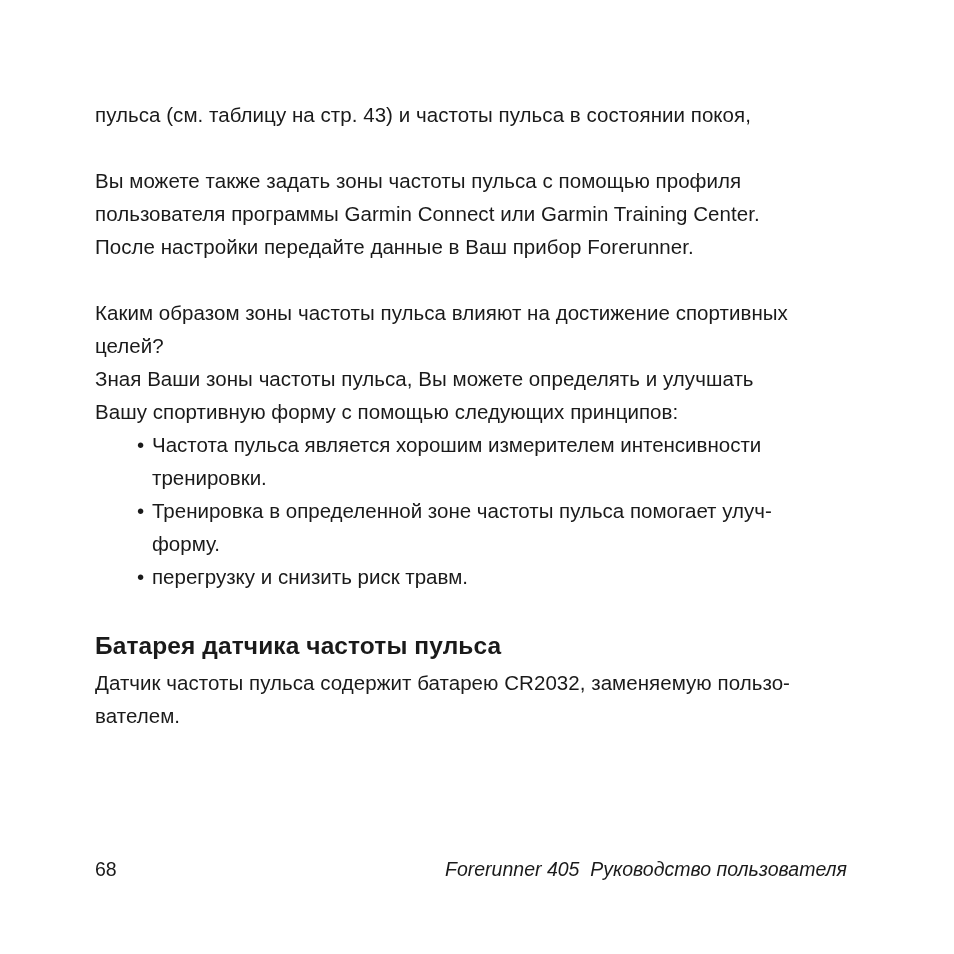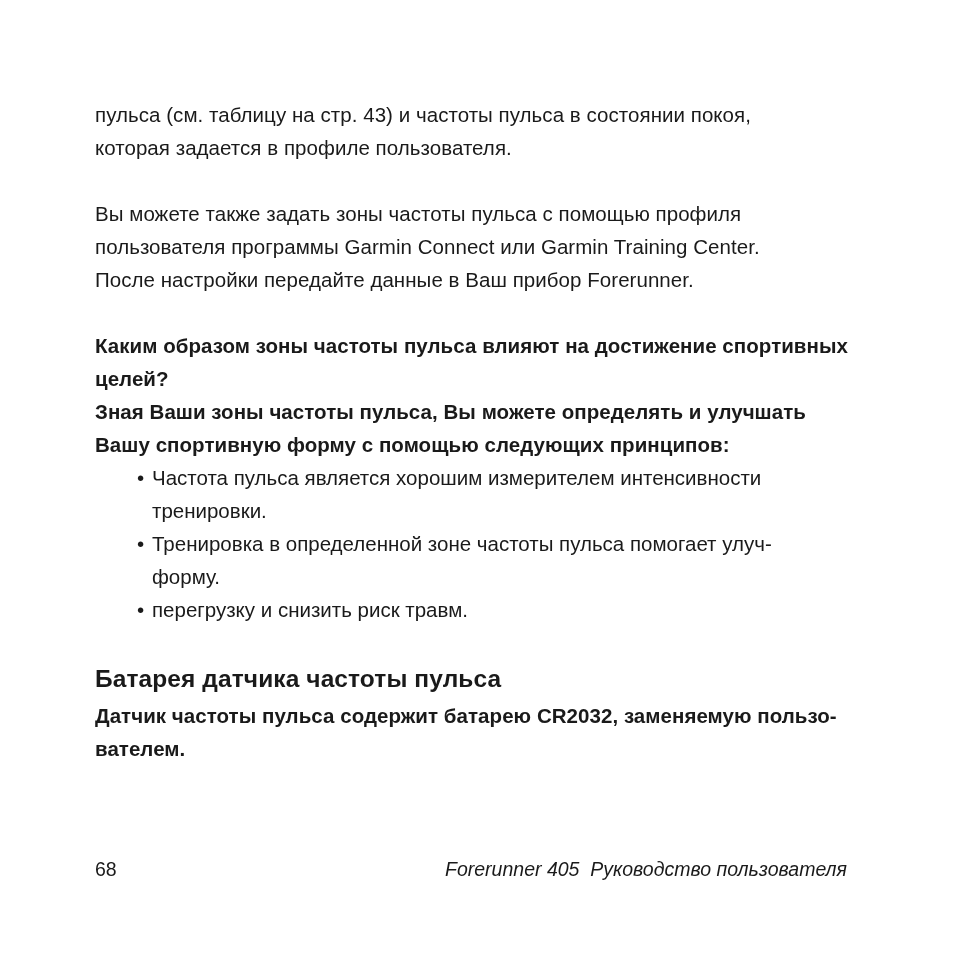--- a/index.html
+++ b/index.html
@@ -23,21 +23,20 @@
     width: 752px;
   }
   .para {
     font-size: 20.5px;
     line-height: 33px;
     margin: 0 0 33px 0;
     letter-spacing: 0.05px;
   }
   .para.tight {
     margin-bottom: 0;
-    font-weight: bold;
   }
   .para .line {
     display: block;
     white-space: pre;
   }
   .bullets {
     margin: 0 0 0 0;
     padding: 0;
     list-style: none;
   }
@@ -87,21 +86,20 @@
 </style>
 </head>
 <body>
 
 <div class="page">
 
   <div class="content">
 
     <p class="para">
       <span class="line">пульса (см. таблицу на стр. 43) и частоты пульса в состоянии покоя,</span>
-      <span class="line">которая задается в профиле пользователя.</span>
     </p>
 
     <p class="para">
       <span class="line">Вы можете также задать зоны частоты пульса с помощью профиля</span>
       <span class="line">пользователя программы Garmin Connect или Garmin Training Center.</span>
       <span class="line">После настройки передайте данные в Ваш прибор Forerunner.</span>
     </p>
 
     <p class="para tight">
       <span class="line">Каким образом зоны частоты пульса влияют на достижение спортивных</span>

